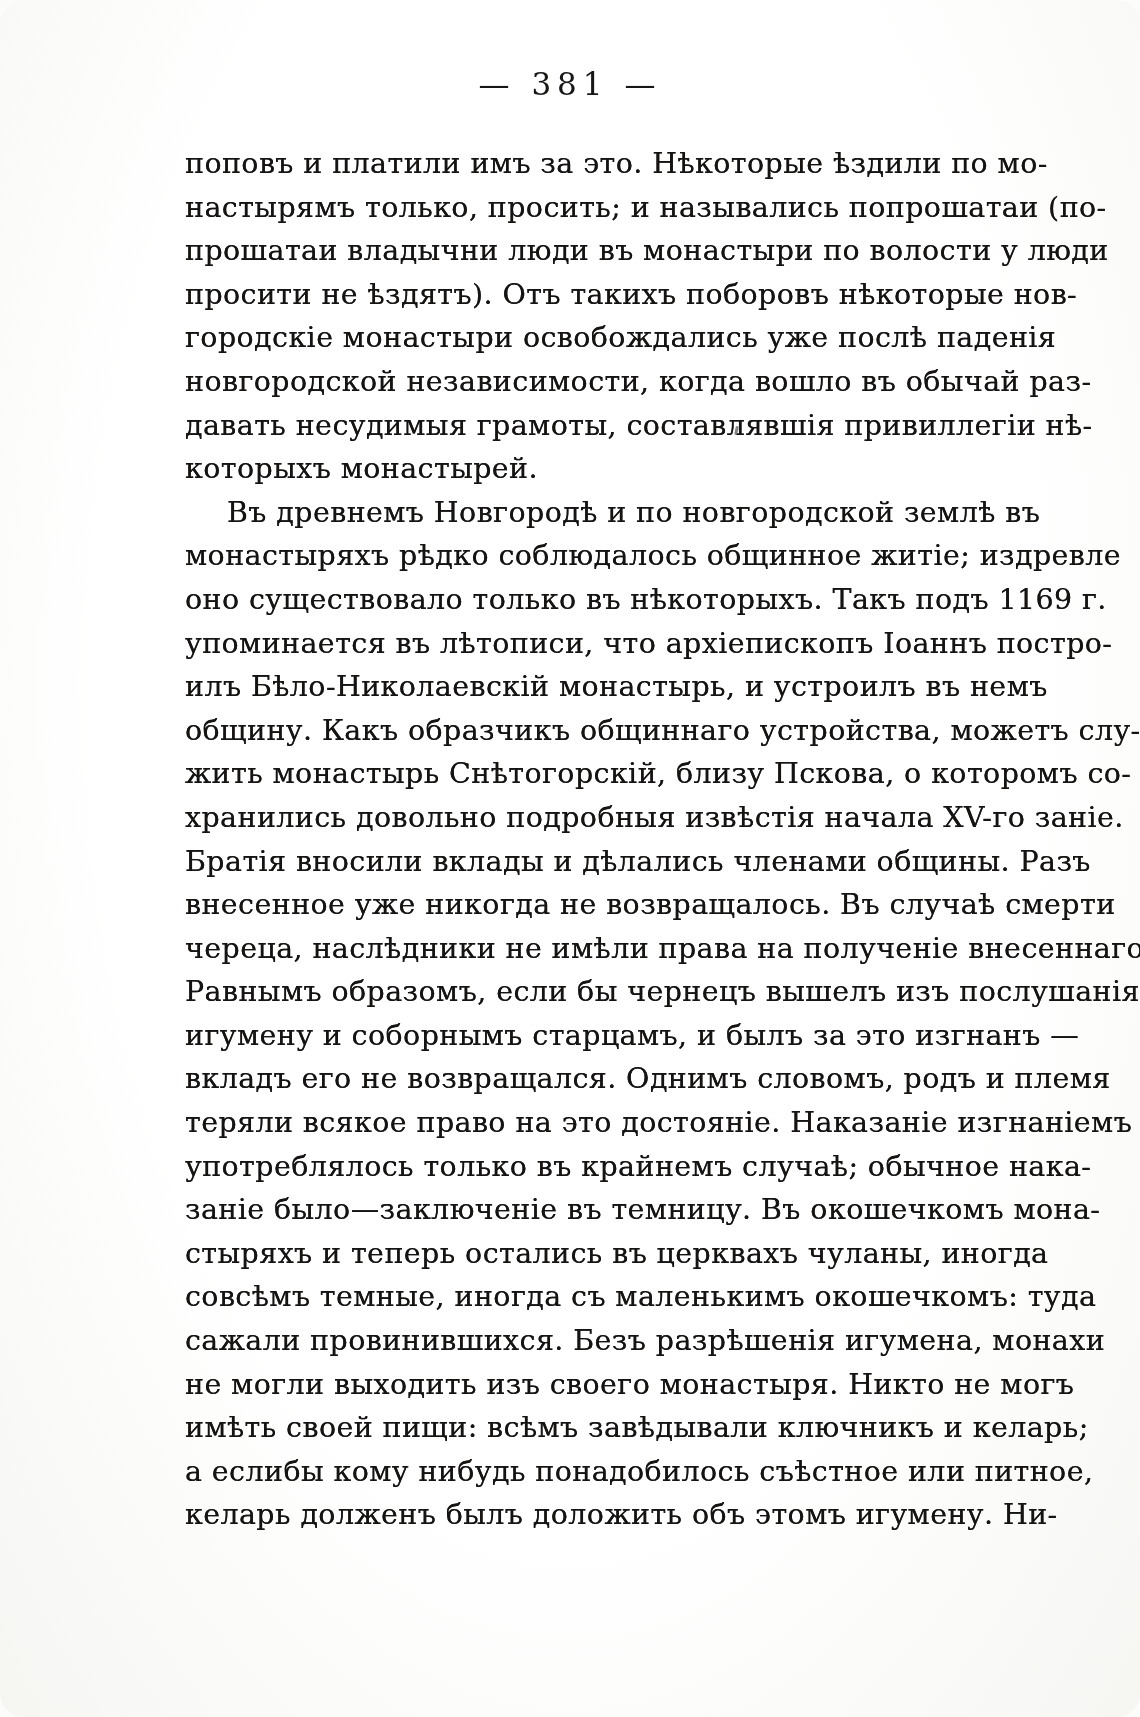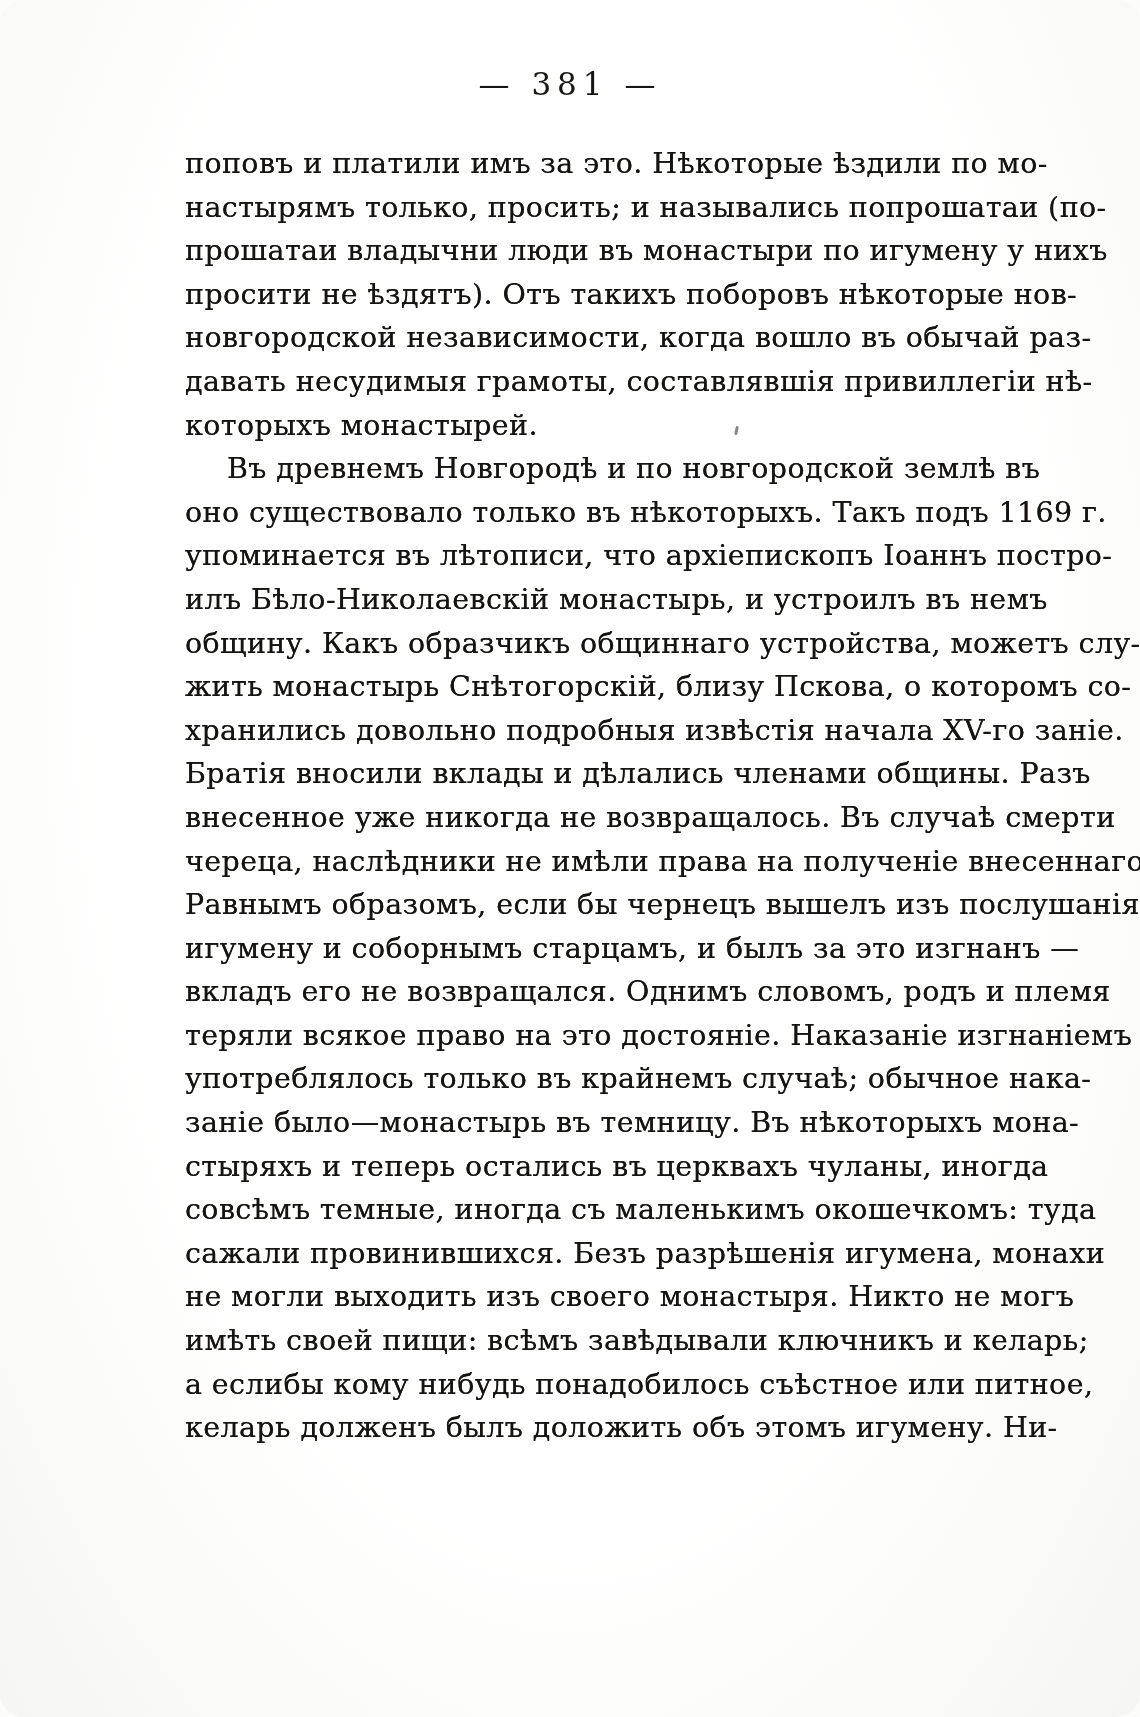--- a/index.html
+++ b/index.html
@@ -77,41 +77,43 @@
   }
 </style>
 </head>
 <body style="background: rgb(252, 252, 250);">
 
 <div class="scan-page">
   <div class="page-number">— 381 —</div>
   <div class="text-block" style="color: rgb(22, 20, 18);">
       <div class="text-line">поповъ и платили имъ за это. Нѣкоторые ѣздили по мо-</div>
       <div class="text-line">настырямъ только, просить; и назывались попрошатаи (по-</div>
-      <div class="text-line">прошатаи владычни люди въ монастыри по игумену у нихъ</div>
+      <div class="text-line">прошатаи владычни люди въ монастыри по волости у люди</div>
       <div class="text-line">просити не ѣздятъ). Отъ такихъ поборовъ нѣкоторые нов-</div>
+      <div class="text-line">городскіе монастыри освобождались уже послѣ паденія</div>
       <div class="text-line">новгородской независимости, когда вошло въ обычай раз-</div>
       <div class="text-line">давать несудимыя грамоты, составлявшія привиллегіи нѣ-</div>
       <div class="text-line par-end">которыхъ монастырей.</div>
       <div class="text-line indented">Въ древнемъ Новгородѣ и по новгородской землѣ въ</div>
+      <div class="text-line">монастыряхъ рѣдко соблюдалось общинное житіе; издревле</div>
       <div class="text-line">оно существовало только въ нѣкоторыхъ. Такъ подъ 1169 г.</div>
       <div class="text-line">упоминается въ лѣтописи, что архіепископъ Іоаннъ постро-</div>
       <div class="text-line">илъ Бѣло-Николаевскій монастырь, и устроилъ въ немъ</div>
       <div class="text-line">общину. Какъ образчикъ общиннаго устройства, можетъ слу-</div>
       <div class="text-line">жить монастырь Снѣтогорскій, близу Пскова, о которомъ со-</div>
       <div class="text-line">хранились довольно подробныя извѣстія начала XV-го заніе.</div>
       <div class="text-line">Братія вносили вклады и дѣлались членами общины. Разъ</div>
       <div class="text-line">внесенное уже никогда не возвращалось. Въ случаѣ смерти</div>
       <div class="text-line">череца, наслѣдники не имѣли права на полученіе внесеннаго.</div>
       <div class="text-line">Равнымъ образомъ, если бы чернецъ вышелъ изъ послушанія</div>
       <div class="text-line">игумену и соборнымъ старцамъ, и былъ за это изгнанъ —</div>
       <div class="text-line">вкладъ его не возвращался. Однимъ словомъ, родъ и племя</div>
       <div class="text-line">теряли всякое право на это достояніе. Наказаніе изгнаніемъ</div>
       <div class="text-line">употреблялось только въ крайнемъ случаѣ; обычное нака-</div>
-      <div class="text-line">заніе было—монастырь въ темницу. Въ нѣкоторыхъ мона-</div>
+      <div class="text-line">заніе было—заключеніе въ темницу. Въ окошечкомъ мона-</div>
       <div class="text-line">стыряхъ и теперь остались въ церквахъ чуланы, иногда</div>
       <div class="text-line">совсѣмъ темные, иногда съ маленькимъ окошечкомъ: туда</div>
       <div class="text-line">сажали провинившихся. Безъ разрѣшенія игумена, монахи</div>
       <div class="text-line">не могли выходить изъ своего монастыря. Никто не могъ</div>
       <div class="text-line">имѣть своей пищи: всѣмъ завѣдывали ключникъ и келарь;</div>
       <div class="text-line">а еслибы кому нибудь понадобилось съѣстное или питное,</div>
       <div class="text-line">келарь долженъ былъ доложить объ этомъ игумену. Ни-</div>
     </div>
   <div class="speck"></div>
 </div>

